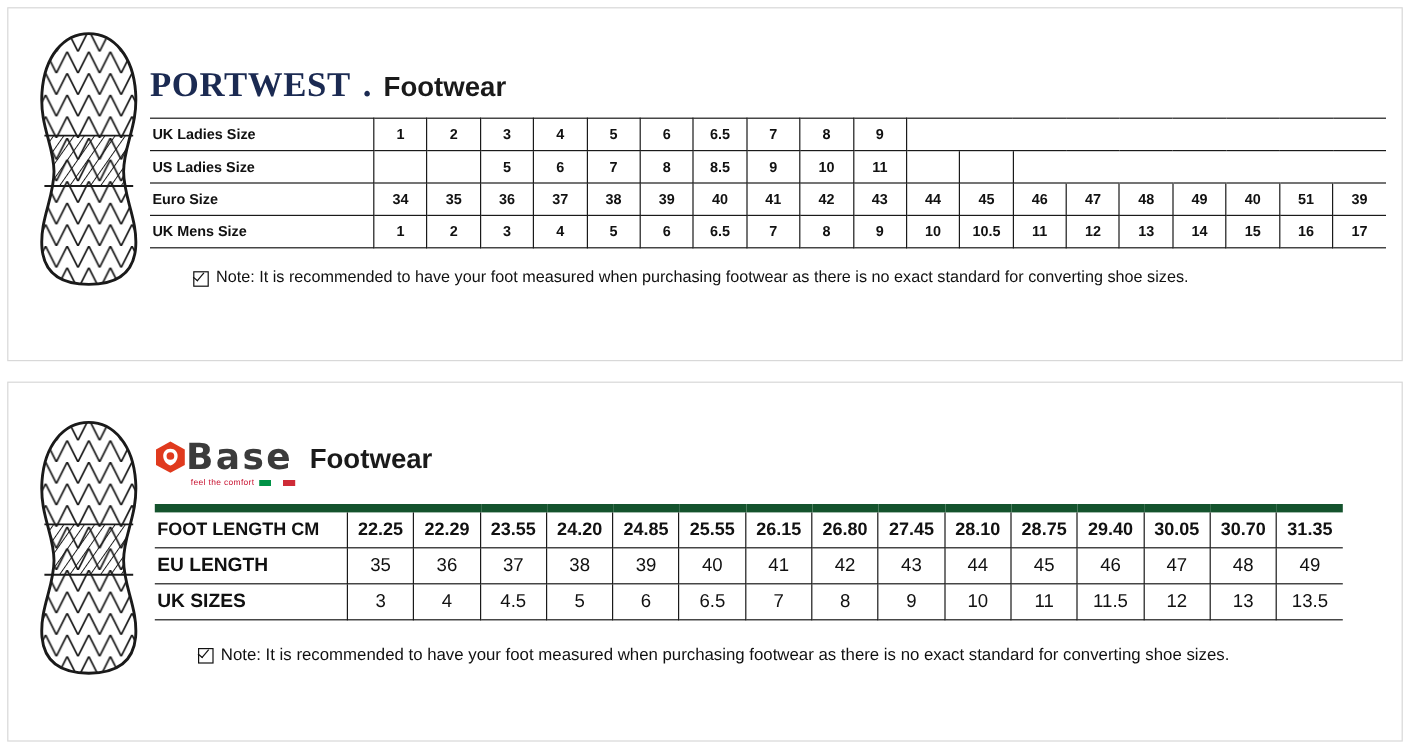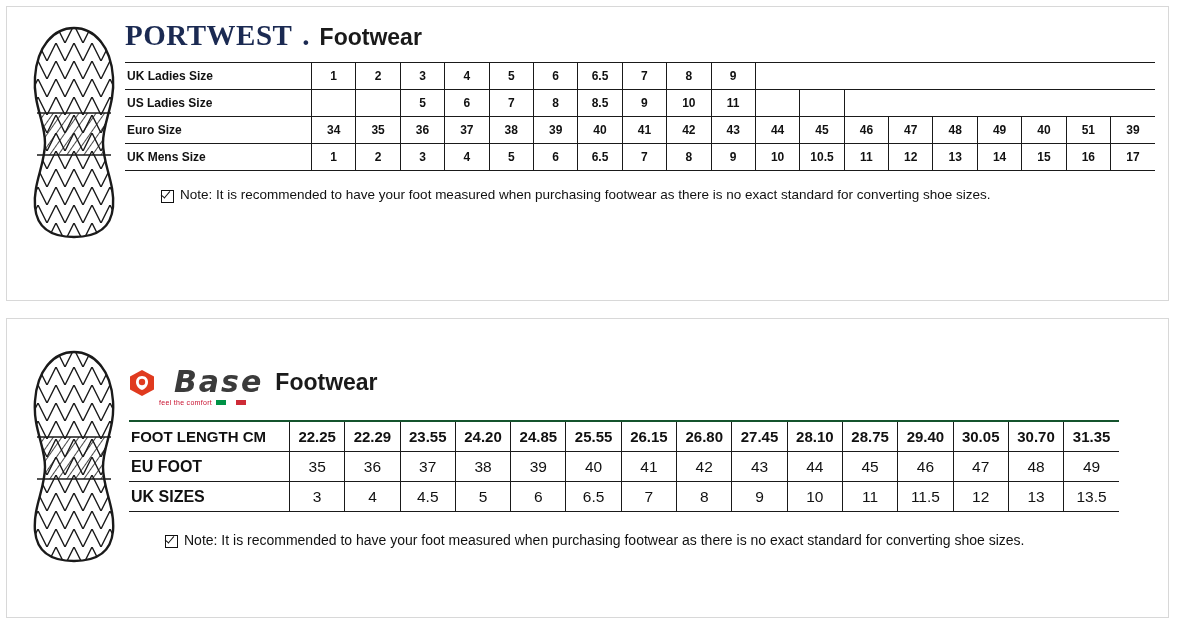--- a/index.html
+++ b/index.html
@@ -31,21 +31,21 @@
     left: 22px;
     top: 18px;
     width: 90px;
     height: 215px;
   }
   .panel-base .shoe { top: 30px; }
 
   .content {
     position: absolute;
     left: 118px;
-    top: 12px;
+    top: 48px;
     right: 24px;
   }
   .panel-base .content { top: 48px; left: 122px; }
 
   
   .brand-row {
     display: flex;
     align-items: baseline;
     gap: 10px;
     margin-bottom: 10px;
@@ -79,23 +79,22 @@
     gap: 12px;
     margin-bottom: 14px;
   }
   .base-logo-wrap {
     display: flex;
     flex-direction: column;
     align-items: flex-start;
   }
   .base-logo-top {
     display: flex;
-    align-items: flex-end;
-    gap: 19px;
-    font-style: italic;
+    align-items: flex-start;
+    gap: 0;
   }
   .base-hex {
     width: 26px;
     height: 28px;
     position: relative;
   }
   .base-letters {
     font-family: "DejaVu Sans", sans-serif;
     font-size: 30px;
     font-weight: bold;
@@ -170,21 +169,21 @@
   table.bs td {
     border-bottom: 1px solid #1a1a1a;
     border-right: 1px solid #1a1a1a;
     height: 29px;
     font-size: 15.5px;
     text-align: center;
     color: #111;
     padding: 0;
   }
   table.bs tr:first-child td {
-    border-top: 2px solid #14532d;
+    border-top: 7px solid #14532d;
     font-weight: bold;
     font-size: 15px;
     margin-top: 28px;
   }
   table.bs td.rowlabel {
     text-align: left;
     width: 158px;
     padding-left: 2px;
     font-weight: bold;
     font-size: 16px;
@@ -420,21 +419,21 @@
             <td>26.80</td>
             <td>27.45</td>
             <td>28.10</td>
             <td>28.75</td>
             <td>29.40</td>
             <td>30.05</td>
             <td>30.70</td>
             <td>31.35</td>
           </tr>
           <tr>
-            <td class="rowlabel">EU FOOT</td>
+            <td class="rowlabel">EU LENGTH</td>
             <td>35</td>
             <td>36</td>
             <td>37</td>
             <td>38</td>
             <td>39</td>
             <td>40</td>
             <td>41</td>
             <td>42</td>
             <td>43</td>
             <td>44</td>

